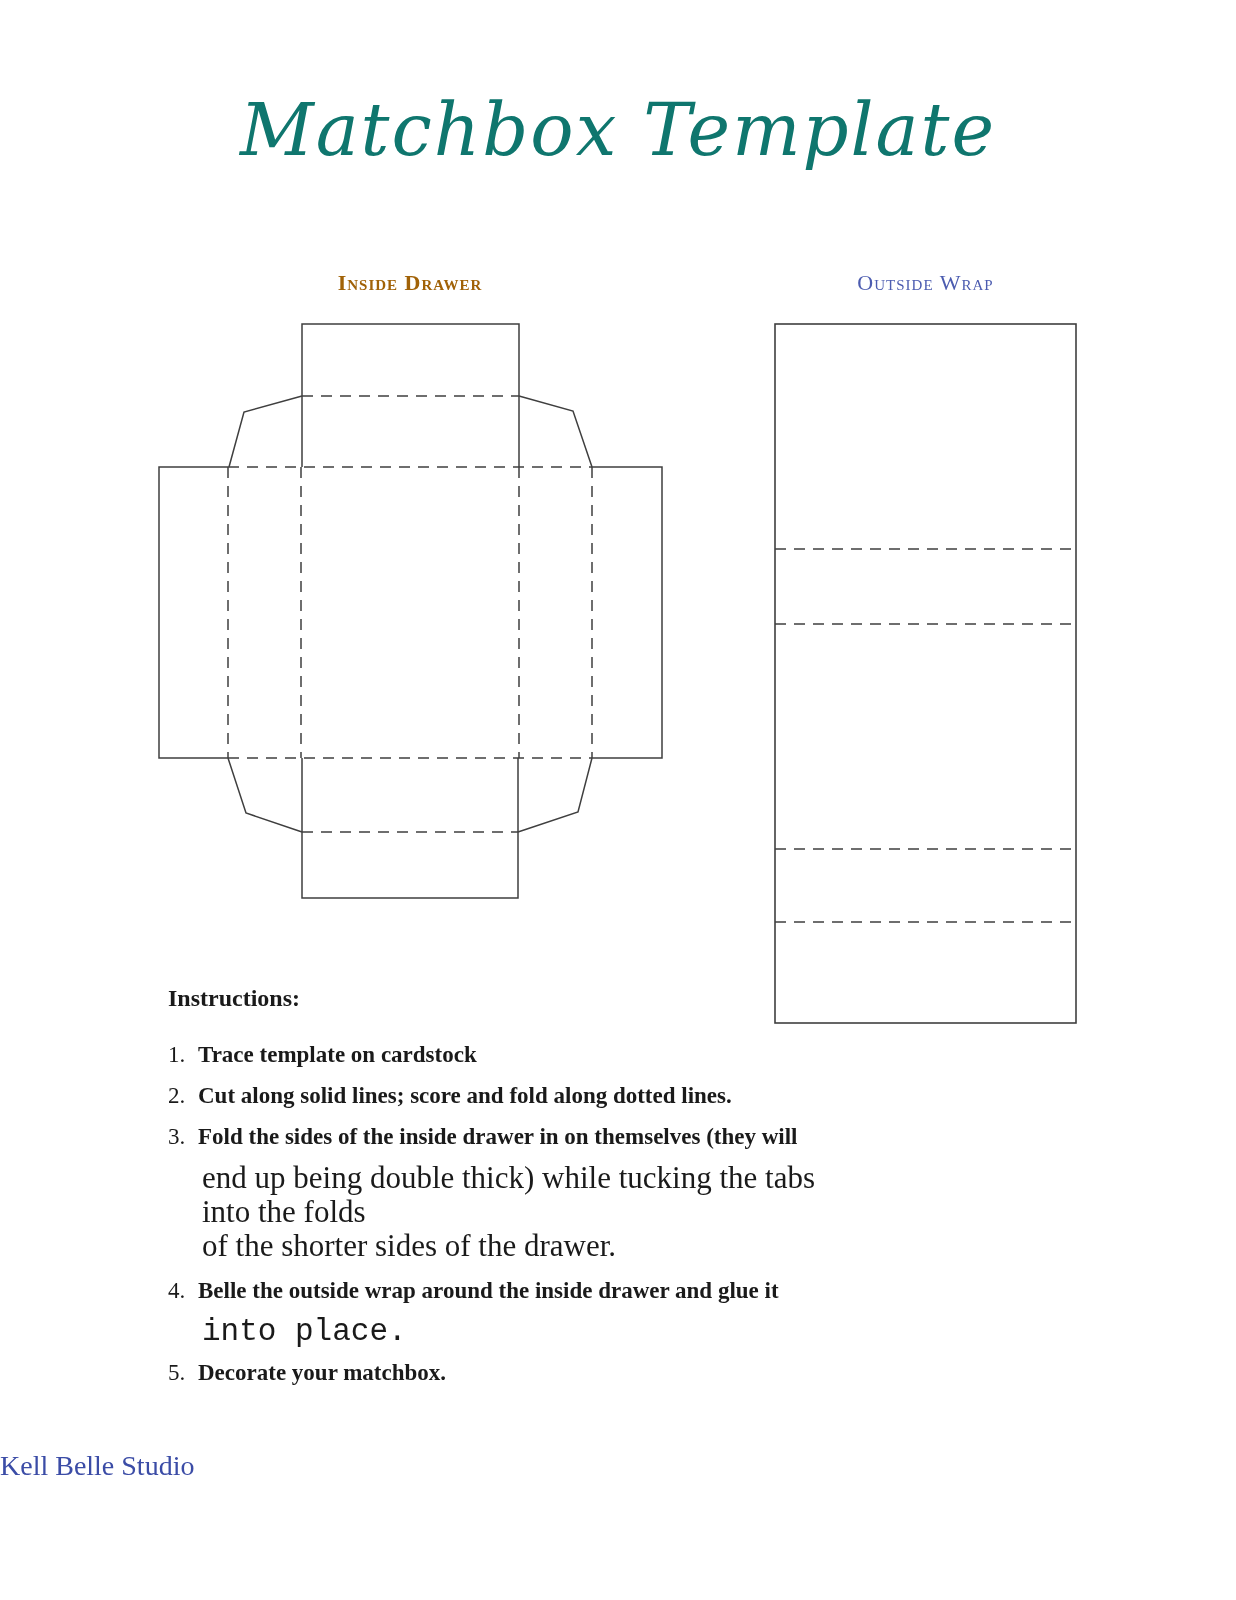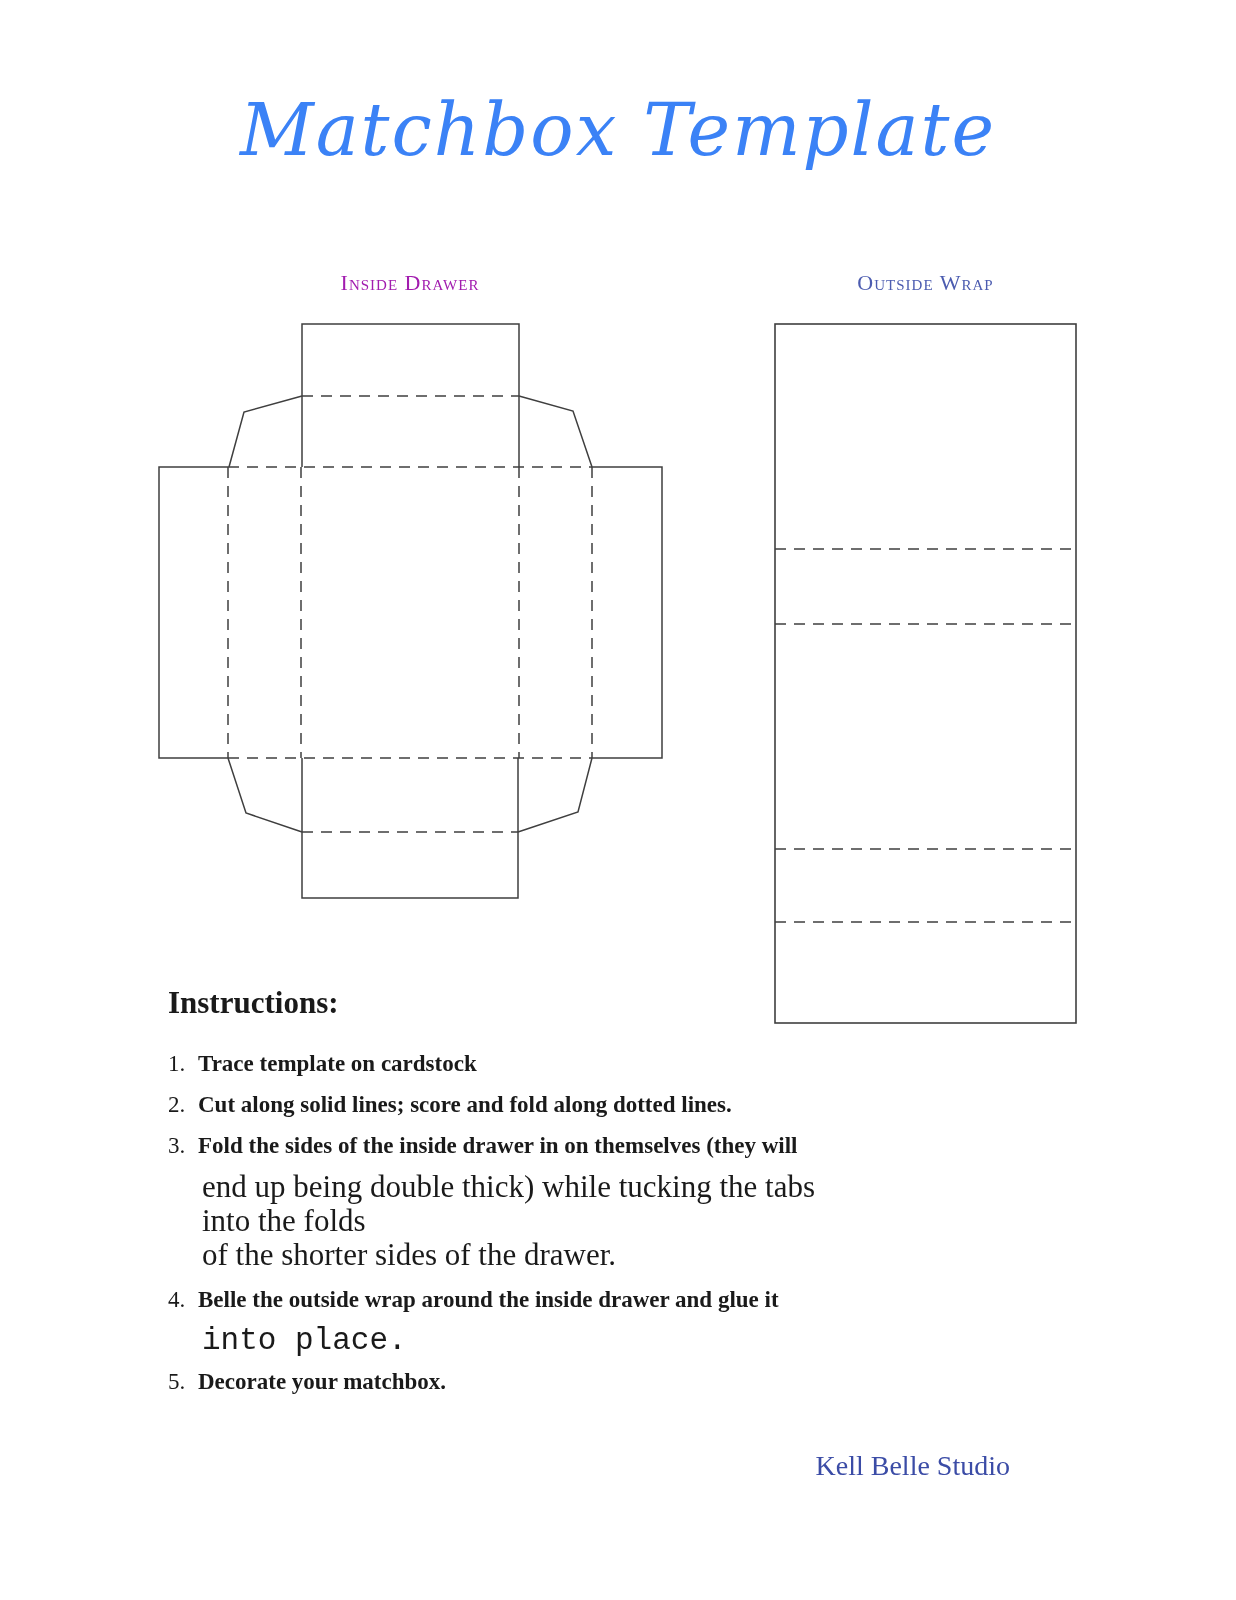--- a/index.html
+++ b/index.html
@@ -43,21 +43,21 @@
     height: 1600px;
   }
   .instructions {
     position: absolute;
     left: 168px;
     top: 985px;
     width: 680px;
     color: #1a1a1a;
   }
   .instr-heading {
-    font-size: 31px;
+    font-size: 24px;
     font-weight: bold;
     margin-bottom: 26px;
   }
   .instr-item {
     display: flex;
     font-size: 23px;
     line-height: 34px;
     margin-bottom: 7px;
   }
   .instr-item .num {
@@ -68,33 +68,33 @@
   .instr-cont {
     font-size: 31px;
     line-height: 34px;
     margin-left: 34px;
   }
   .footer {
     position: absolute;
     left: 0;
     top: 1448px;
     width: 1010px;
-    text-align: right;
+    text-align: left;
     line-height: 36px;
     font-size: 28px;
   }
 </style>
 </head>
 <body>
 
 <div class="page">
 
-  <h1 class="title" style="color: #3b82f6;">Matchbox Template</h1>
+  <h1 class="title" style="color: #0f766e;">Matchbox Template</h1>
 
-  <div class="diagram-label inside" style="color: #a21caf;">Inside Drawer</div>
+  <div class="diagram-label inside" style="color: #a16207; font-weight: bold;">Inside Drawer</div>
 
   <div class="diagram-label outside" style="color: rgb(76, 92, 176);">Outside Wrap</div>
 
   <svg class="diagram-svg" viewBox="0 0 1236 1600" fill="none" xmlns="http://www.w3.org/2000/svg">
 
     <g stroke-width="1.5" stroke-linejoin="miter" stroke="#3f3f3f">
 
       <path d="M302,467 L302,324 L519,324 L519,467"></path>
       <path d="M302,758 L302,898 L518,898 L518,758"></path>
       <path d="M228,467 L159,467 L159,758 L228,758"></path>

